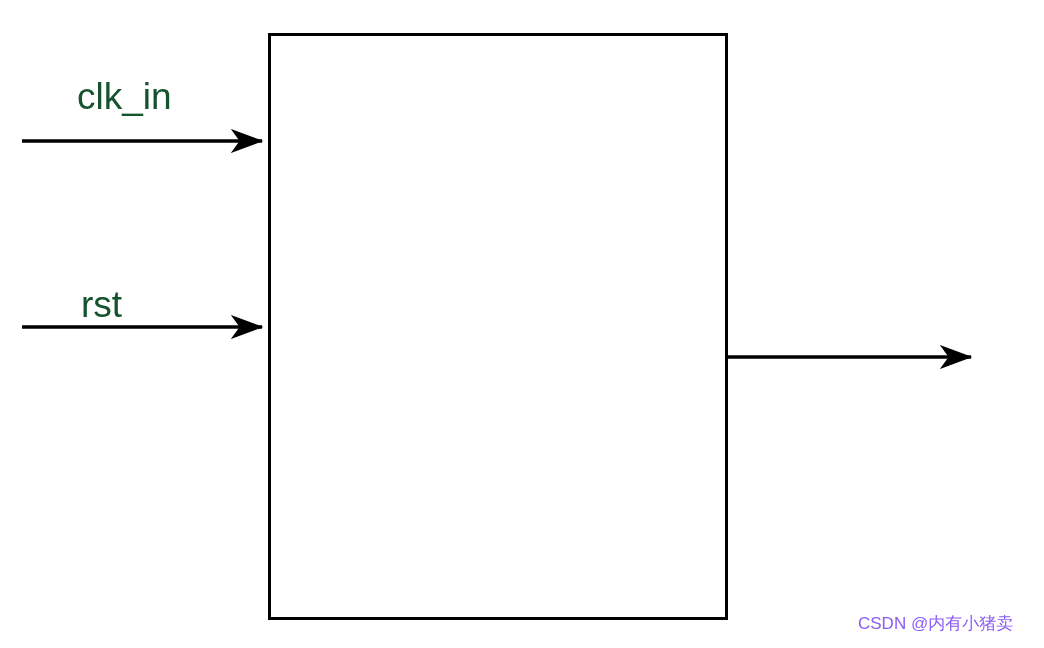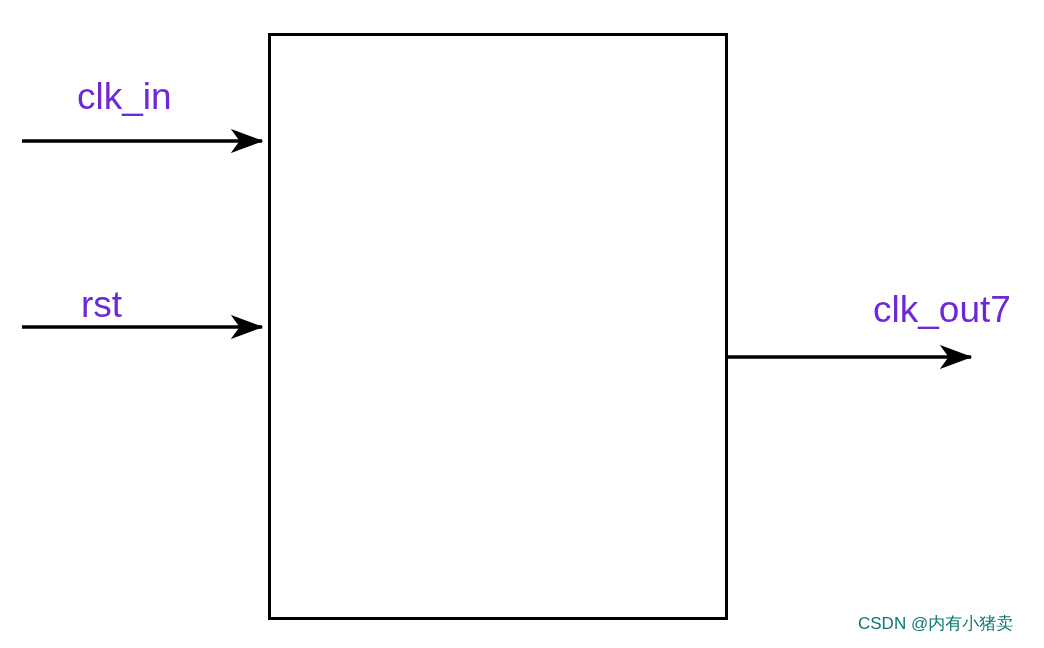--- a/index.html
+++ b/index.html
@@ -22,35 +22,35 @@
     left: 0;
     top: 0;
     width: 1044px;
     height: 648px;
   }
   .port-label {
     position: absolute;
     font-family: "Liberation Sans", sans-serif;
     font-size: 37px;
     font-weight: 400;
-    color: #6d28d9;
+    color: #14532d;
     white-space: nowrap;
     line-height: 1;
     letter-spacing: 0px;
   }
   #label-clk-in   { left: 77px;  top: 78px;  }
   #label-rst      { left: 81px;  top: 286px; }
   #label-clk-out7 { left: 873px; top: 291px; }
   #watermark {
     position: absolute;
     left: 858px;
     top: 614px;
     font-family: "Liberation Sans", sans-serif;
     font-size: 17px;
-    color: #0f766e;
+    color: #8b5cf6;
     white-space: nowrap;
     line-height: 1.2;
     user-select: none;
   }
 </style>
 </head>
 <body>
 
 <div id="canvas">
 
@@ -67,17 +67,16 @@
 
     <line x1="22" y1="327" x2="262" y2="327" stroke="#000000" stroke-width="3.4" marker-end="url(#arrowhead)"></line>
 
     <line x1="728" y1="357" x2="971" y2="357" stroke="#000000" stroke-width="3.4" marker-end="url(#arrowhead)"></line>
   </svg>
 
   <div class="port-label" id="label-clk-in">clk_in</div>
 
   <div class="port-label" id="label-rst">rst</div>
 
-  <div class="port-label" id="label-clk-out7">clk_out7</div>
 
   <div id="watermark">CSDN @内有小猪卖</div>
 
 </div>
 
 </body></html>

